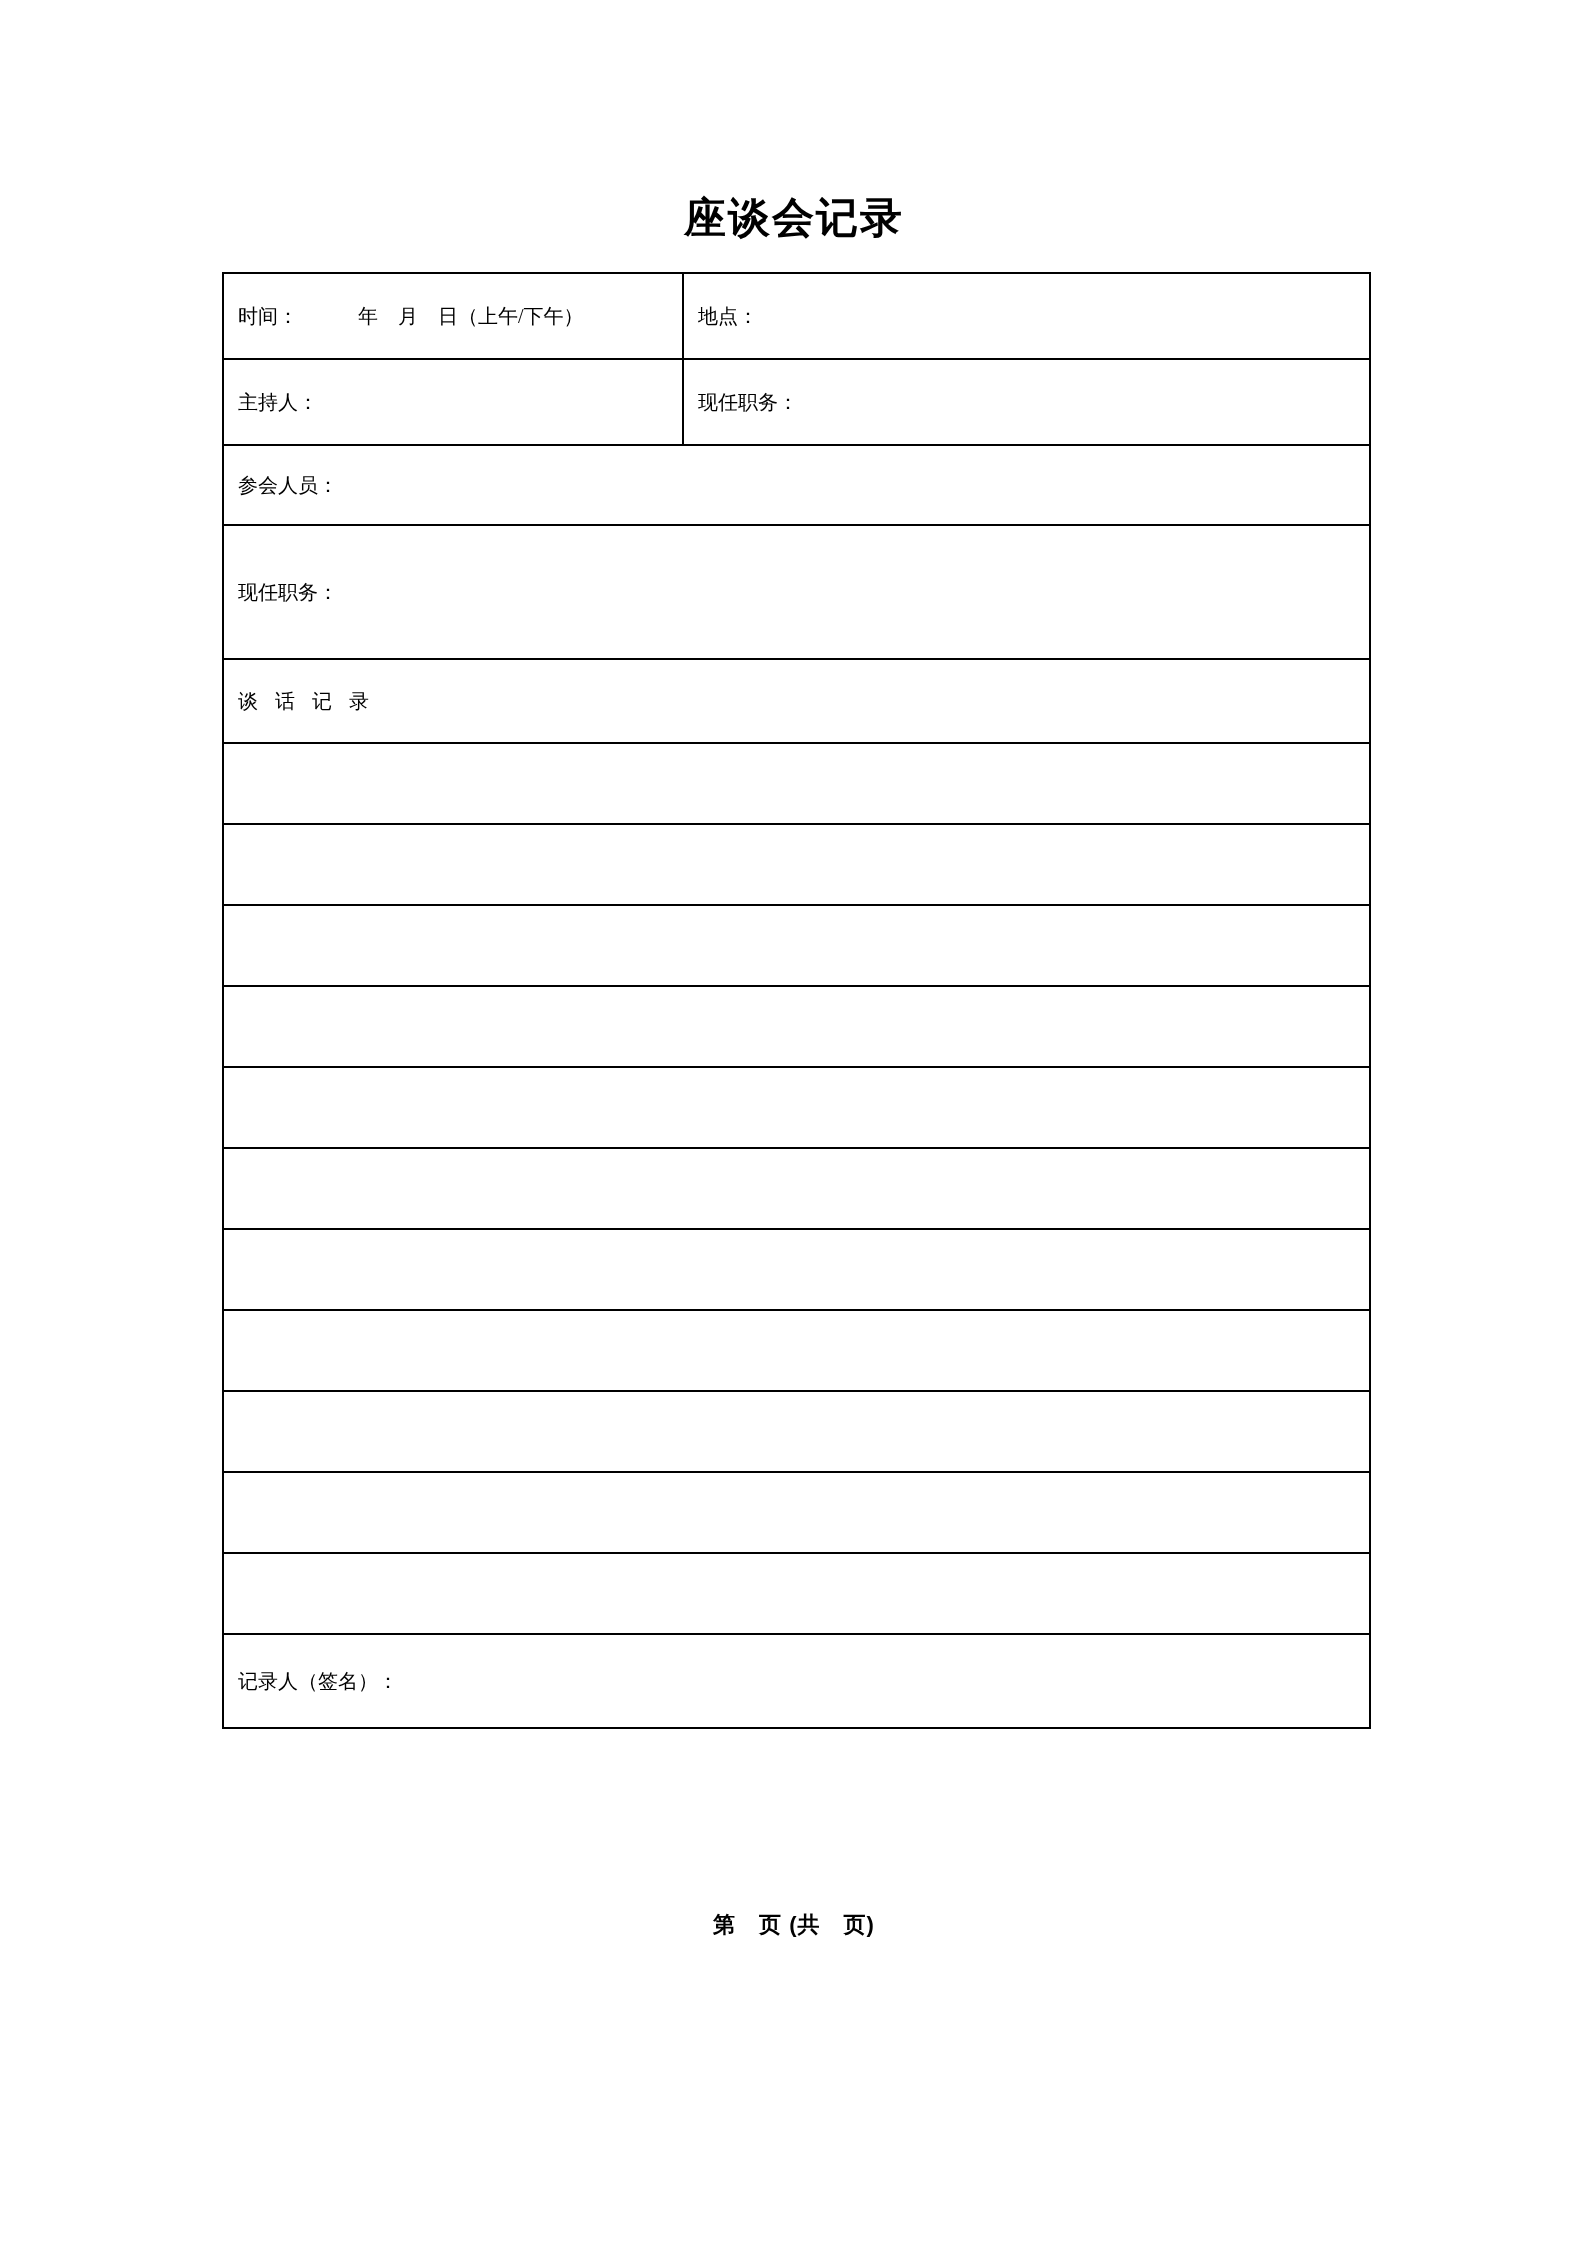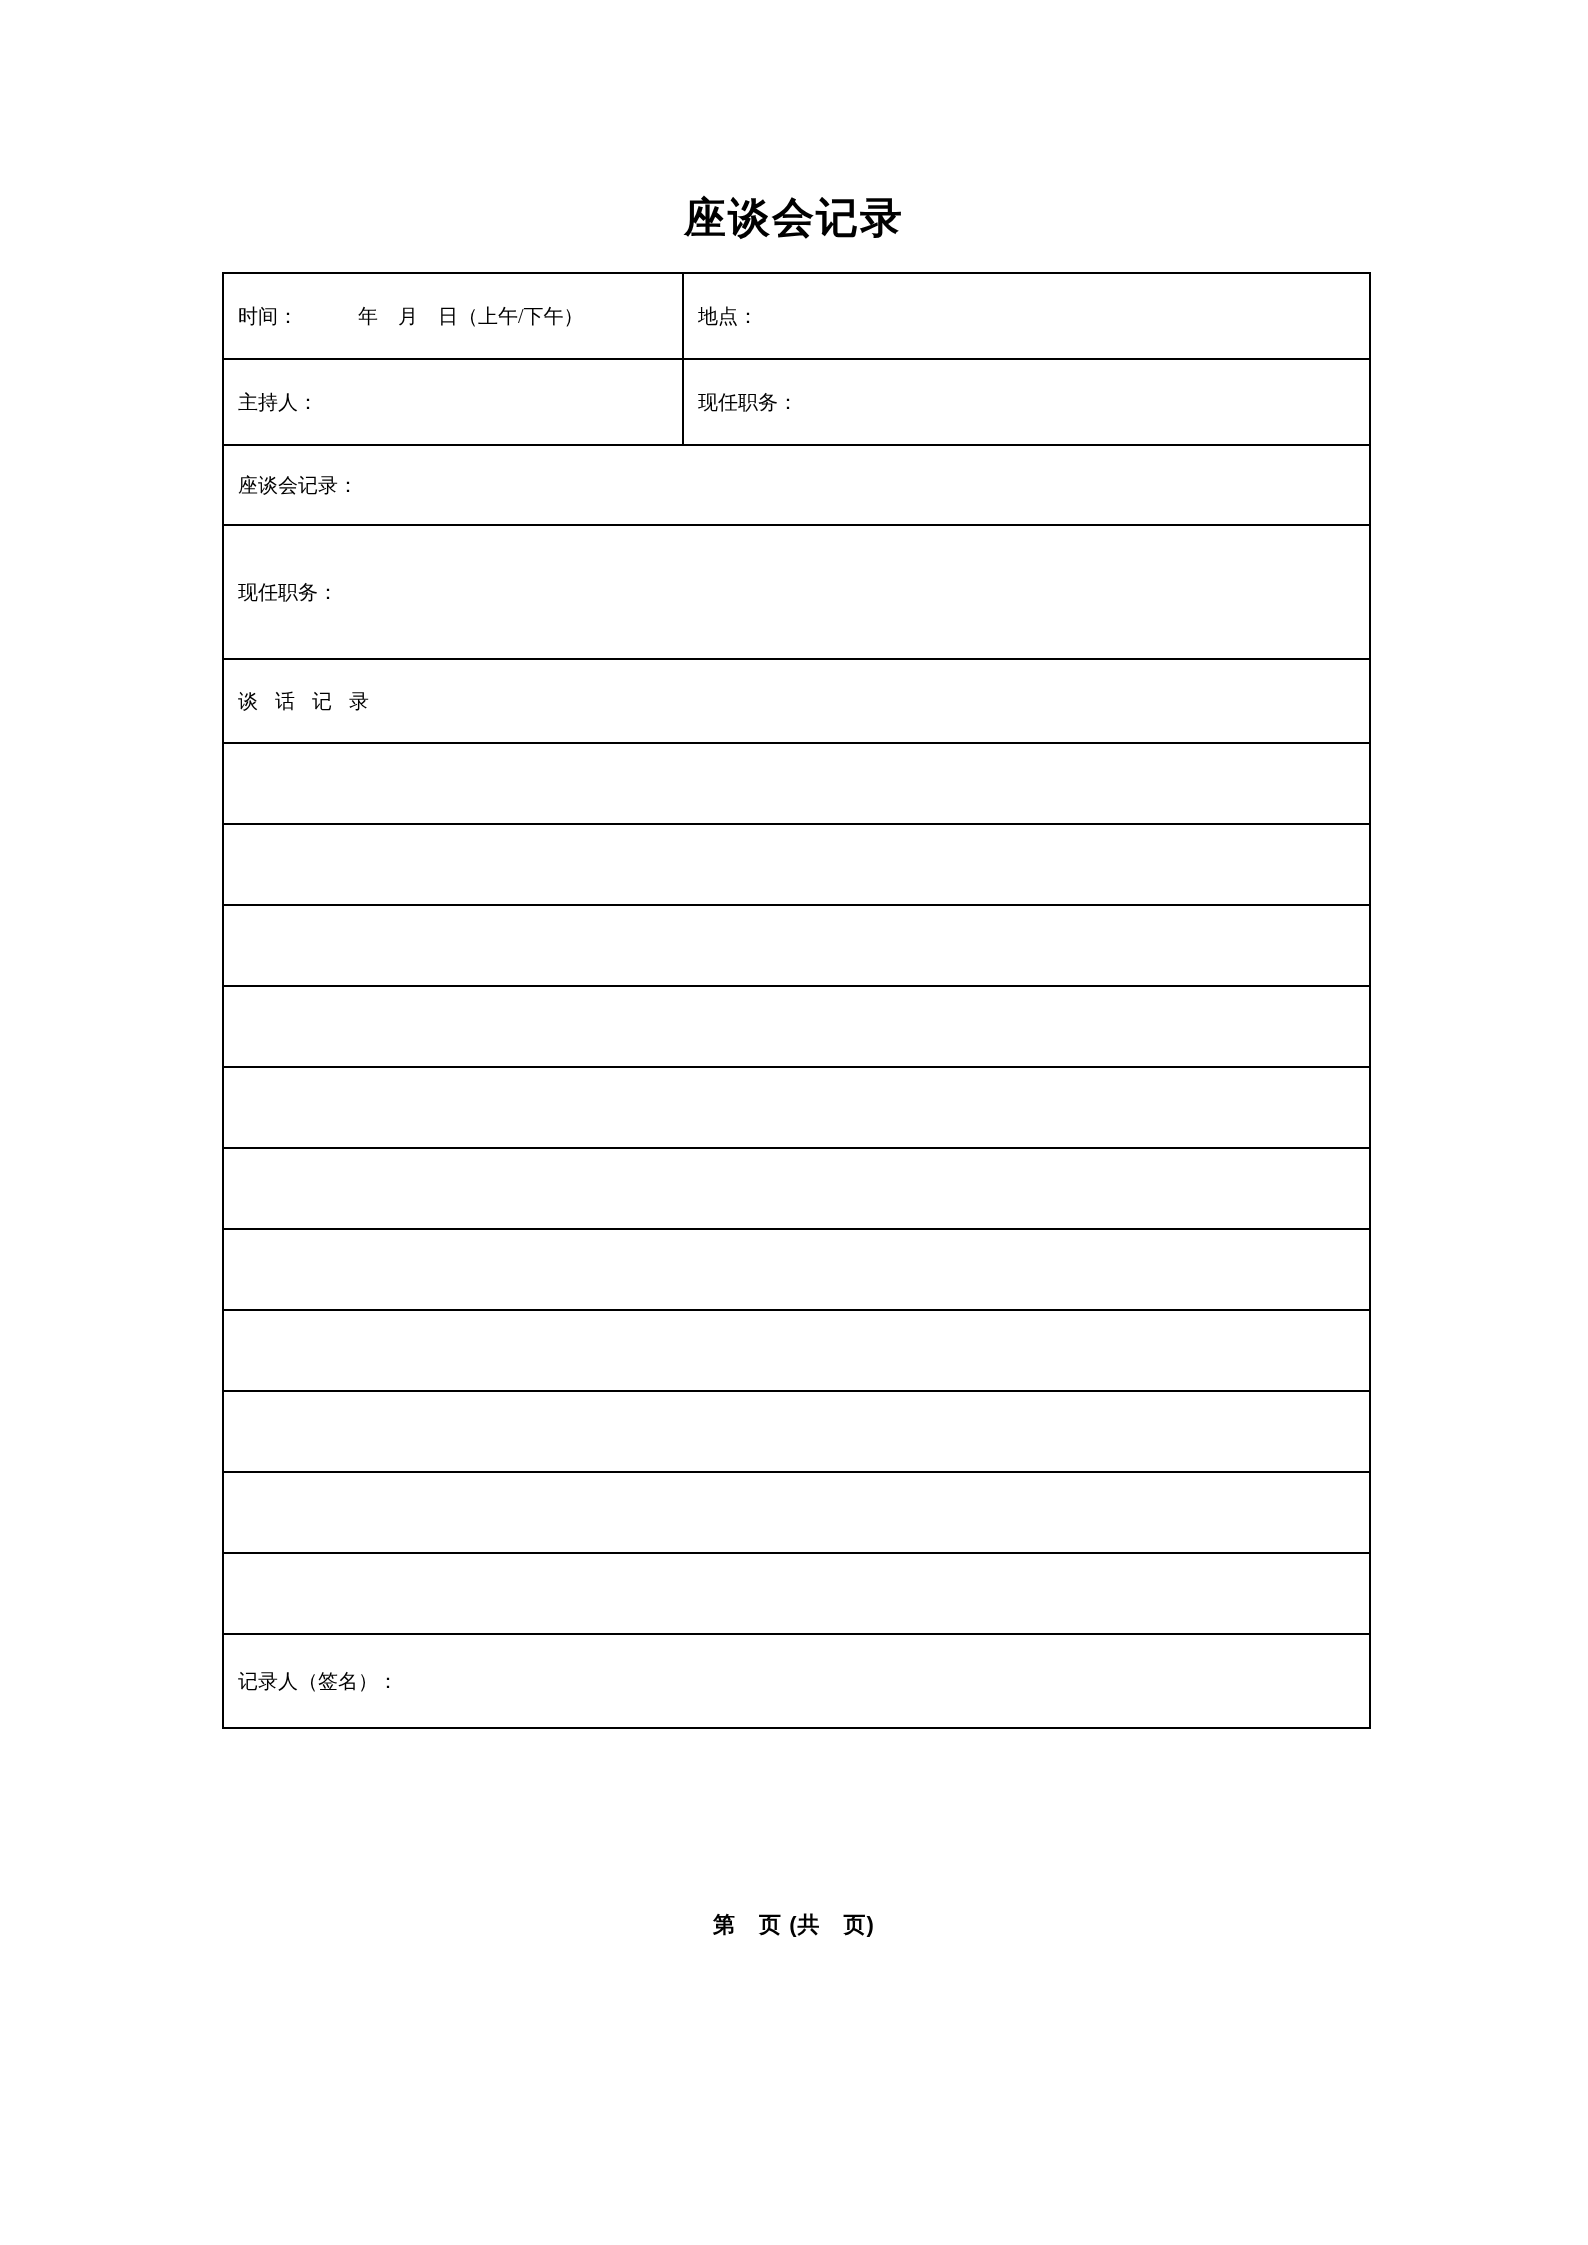--- a/index.html
+++ b/index.html
@@ -112,21 +112,21 @@
       <tr>
         <td class="h-row">
           <span>主持人：</span>
         </td>
         <td class="h-row">
           <span>现任职务：</span>
         </td>
       </tr>
       <tr>
         <td class="agenda" colspan="2">
-          <span>座谈会记录：</span>
+          <span>参会人员：</span>
         </td>
       </tr>
       <tr>
         <td class="attend" colspan="2">
           <span>现任职务：</span>
         </td>
       </tr>
       <tr>
         <td class="section-head" colspan="2">谈 话 记 录</td>
       </tr>

